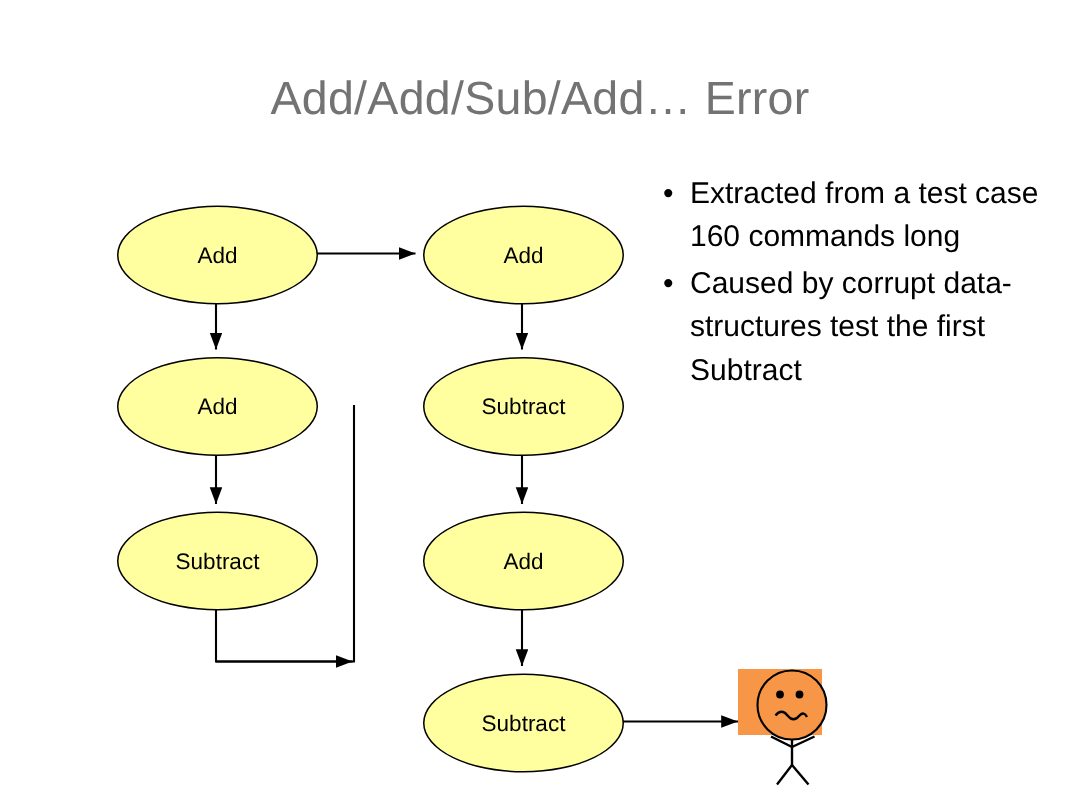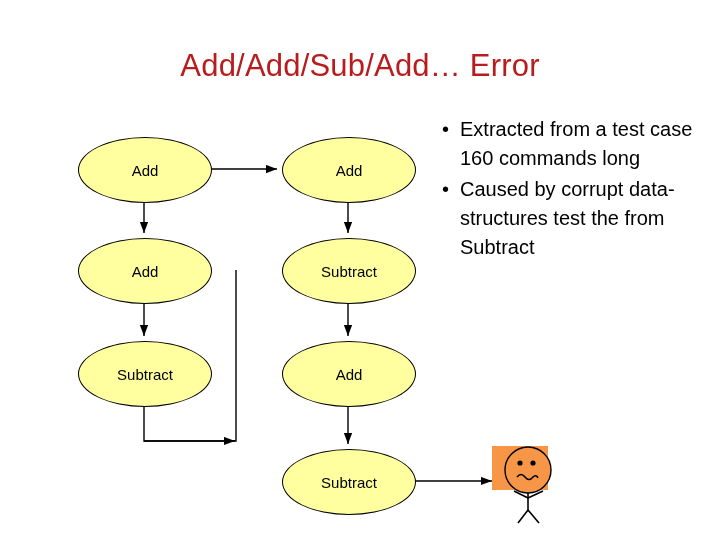--- a/index.html
+++ b/index.html
@@ -15,21 +15,21 @@
     font-family: "Liberation Sans", sans-serif;
     overflow: hidden;
   }
   #title {
     position: absolute;
     left: 0;
     top: 48px;
     width: 720px;
     text-align: center;
     font-size: 31px;
-    color: #b91c1c;
+    color: #737373;
     letter-spacing: 0.2px;
   }
   .node {
     position: absolute;
     background: #ffffA0;
     border: 1px solid #000000;
     border-radius: 50%;
     display: flex;
     align-items: center;
     justify-content: center;
@@ -137,21 +137,21 @@
     <span>Subtract</span>
   </div>
 
   <div id="bullets">
     <div class="bullet">
       <span class="dot">•</span>
       <span>Extracted from a test case </span><span class="ital">160 commands long</span>
     </div>
     <div class="bullet">
       <span class="dot">•</span>
-      <span>Caused by corrupt data-structures test the </span><span class="ital">from</span><span> Subtract</span>
+      <span>Caused by corrupt data-structures test the </span><span class="ital">first</span><span> Subtract</span>
     </div>
   </div>
 
   <div id="figure">
     <div id="fig-square"></div>
     <svg width="70" height="80" viewBox="0 0 70 80" style="position:absolute;left:0;top:0;">
 
       <circle cx="36" cy="24" r="23" fill="#F79646" stroke="#000000" stroke-width="1.4"></circle>
 
       <circle cx="28" cy="17" r="2.6" fill="#000000"></circle>

